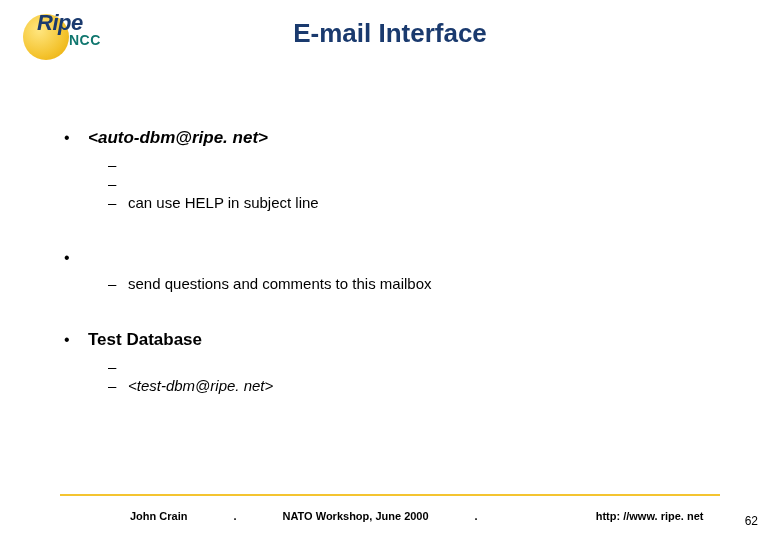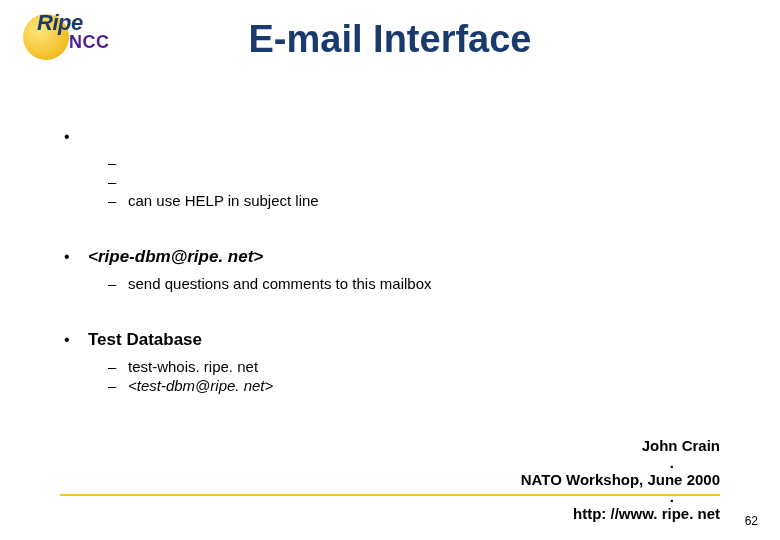--- a/index.html
+++ b/index.html
@@ -34,33 +34,33 @@
       color: #1a3a6e;
       font-weight: bold;
       font-size: 22px;
       font-style: italic;
       letter-spacing: -0.5px;
     }
     .logo-ncc {
       position: absolute;
       top: 24px;
       left: 46px;
-      color: #4c1d95;
-      font-weight: bold;
-      font-size: 18px;
+      color: #0f766e;
+      font-weight: bold;
+      font-size: 14px;
       letter-spacing: 0.5px;
     }
     .title {
       position: absolute;
       top: 18px;
       left: 0;
       width: 100%;
       text-align: center;
       color: #1a3a6e;
-      font-size: 38px;
+      font-size: 26px;
       font-weight: bold;
     }
     .content {
       position: absolute;
       top: 128px;
       left: 60px;
       right: 60px;
     }
     .section {
       margin-bottom: 38px;
@@ -112,25 +112,24 @@
       left: 60px;
       right: 60px;
       border-top: 2px solid #f4c430;
     }
     .footer {
       position: absolute;
       bottom: 18px;
       left: 60px;
       right: 60px;
       display: flex;
-      align-items: flex-end;
-      font-size: 15px;
-      font-weight: bold;
-      color: #000;
-      flex-direction: column;
+      align-items: flex-start;
+      font-size: 11px;
+      font-weight: bold;
+      color: #000;
     }
     .footer .author { margin-left: 70px; }
     .footer .sep { margin: 0 46px; }
     .footer .url { margin-left: 72px; }
     .page-num {
       position: absolute;
       bottom: 12px;
       right: 22px;
       font-size: 12px;
       color: #000;
@@ -145,52 +144,51 @@
   <div class="logo-ncc">NCC</div>
 </div>
 
 <div class="title">E-mail Interface</div>
 
 <div class="content">
 
   <div class="section">
     <div class="bullet-row">
       <span class="bullet-dot">•</span>
+      <span class="bullet-text italic">&lt;auto-dbm@ripe. net&gt;</span>
     </div>
     <div class="sub-row">
       <span class="dash">–</span>
     </div>
     <div class="sub-row">
       <span class="dash">–</span>
     </div>
     <div class="sub-row">
       <span class="dash">–</span>
       <span class="sub-text">can use HELP in subject line</span>
     </div>
   </div>
 
   <div class="section">
     <div class="bullet-row">
       <span class="bullet-dot">•</span>
-      <span class="bullet-text italic">&lt;ripe-dbm@ripe. net&gt;</span>
     </div>
     <div class="sub-row">
       <span class="dash">–</span>
       <span class="sub-text">send questions and comments to this mailbox</span>
     </div>
   </div>
 
   <div class="section">
     <div class="bullet-row">
       <span class="bullet-dot">•</span>
       <span class="bullet-text">Test Database</span>
     </div>
     <div class="sub-row">
       <span class="dash">–</span>
-      <span class="sub-text">test-whois. ripe. net</span>
     </div>
     <div class="sub-row">
       <span class="dash">–</span>
       <span class="sub-text italic">&lt;test-dbm@ripe. net&gt;</span>
     </div>
   </div>
 
 </div>
 
 <div class="footer-line"></div>

